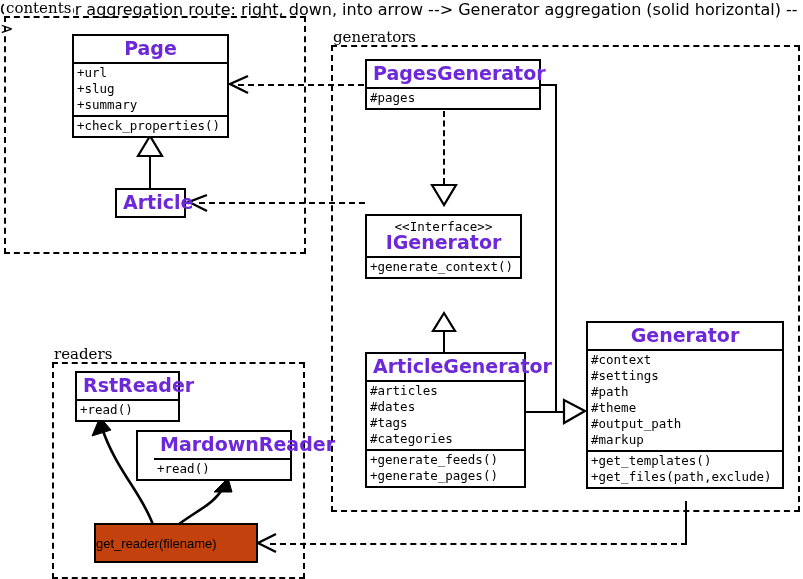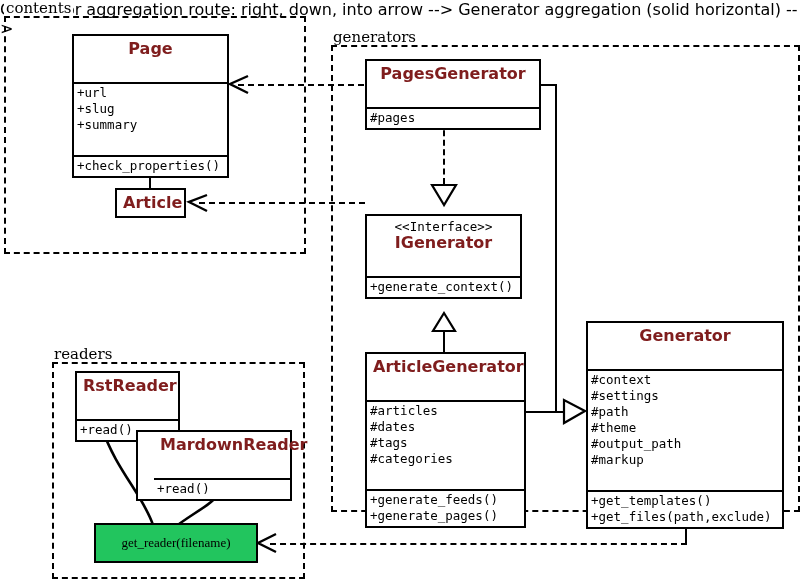--- a/index.html
+++ b/index.html
@@ -34,57 +34,55 @@
   
   .uml {
     position: absolute;
     box-sizing: border-box;
     border: 2px solid #000;
     background: #ffffff;
     z-index: 5;
   }
   .uml .title {
     font-weight: bold;
-    font-size: 16px;
+    font-size: 19px;
     text-align: center;
     padding: 4px 6px 5px 6px;
     line-height: 17px;
-    color: #7f1d1d;
+    color: #6d28d9;
     white-space: nowrap;
   }
   .uml .stereotype {
     font-weight: normal;
     font-family: "DejaVu Sans Mono", monospace;
     font-size: 12.5px;
     text-align: center;
     padding: 3px 6px 0 6px;
     line-height: 15px;
     color: #000;
   }
   .uml .compartment {
     border-top: 2px solid #000;
     font-family: "DejaVu Sans Mono", monospace;
     font-size: 12.5px;
     line-height: 16px;
     padding: 1px 3px 2px 3px;
     color: #000;
     white-space: nowrap;
-    margin-top: 20px;
   }
   .uml .compartment div { white-space: nowrap; }
   .plainbox {
     position: absolute;
     box-sizing: border-box;
     border: 2px solid #000;
-    background: #22c55e;
-    font-family: Liberation Serif, serif;
+    background: #c2410c;
+    font-family: Liberation Sans, sans-serif;
     font-size: 13px;
     display: flex;
     align-items: center;
-    justify-content: center;
     color: #000;
     z-index: 5;
   }
   
   .line {
     position: absolute;
     background: #000;
     z-index: 2;
   }
   .hline { height: 2px; }

